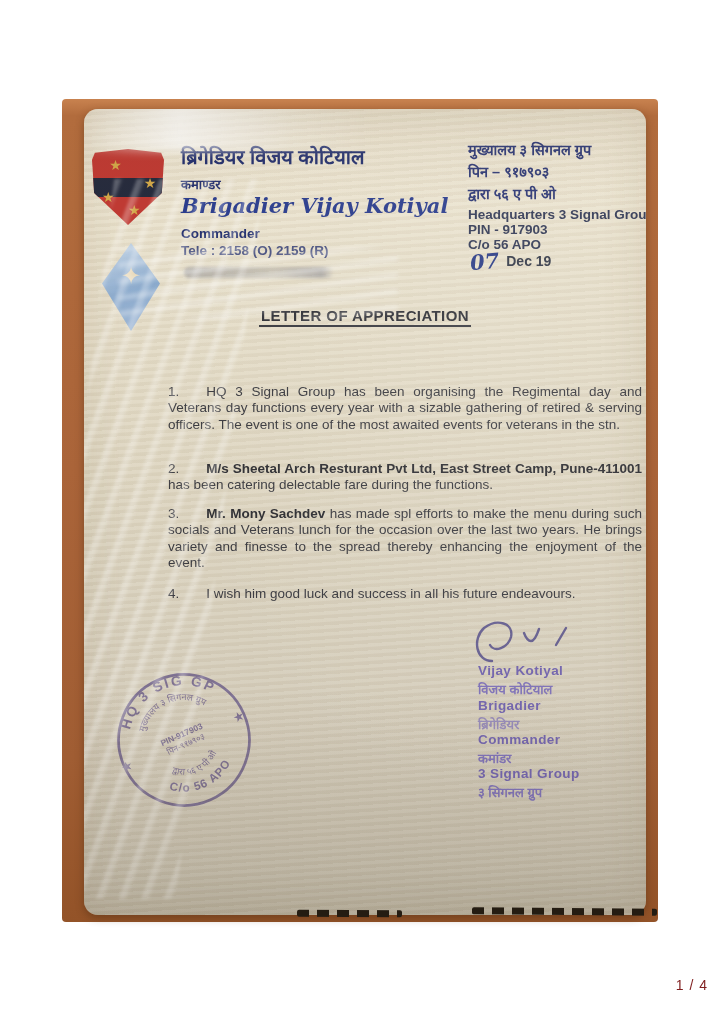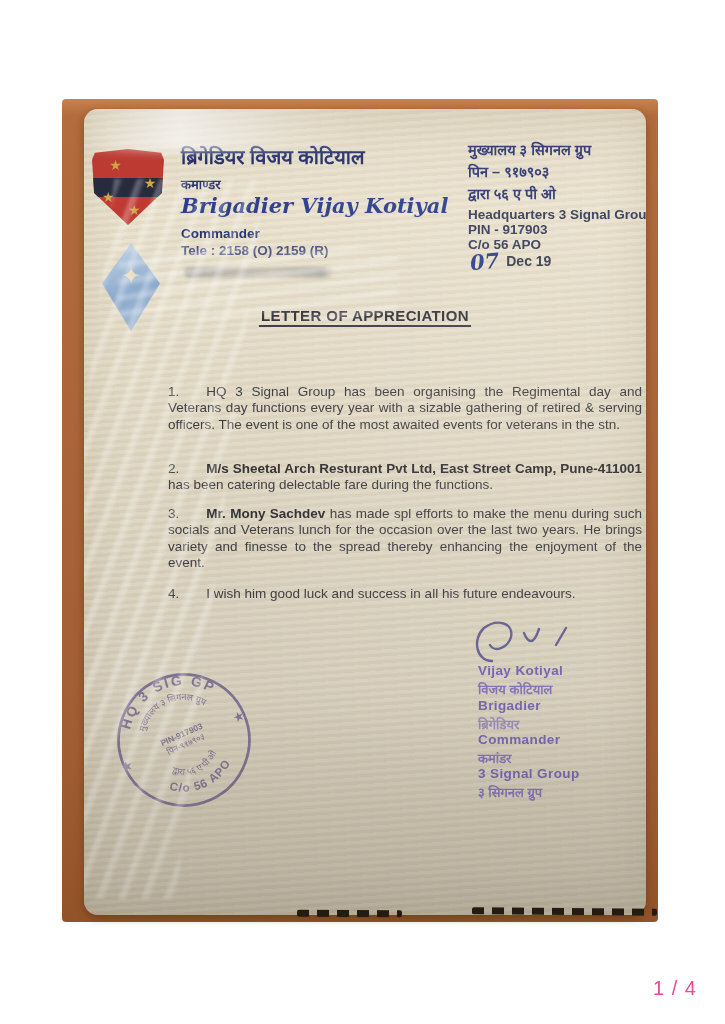--- a/index.html
+++ b/index.html
@@ -85,21 +85,21 @@
   .stamp{position:absolute;left:21px;top:552px;width:158px;height:158px;opacity:.82;
     mix-blend-mode:multiply;filter:blur(.4px);}
 
   
   .cut{position:absolute;height:7px;border-radius:2px;
     background:repeating-linear-gradient(90deg,#241c12 0 12px,rgba(36,28,18,0) 12px 20px);}
   .cut1{left:235px;top:811px;width:105px;transform:rotate(.4deg);}
   .cut2{left:410px;top:809px;width:185px;transform:rotate(.4deg);}
 
   
-  .page-indicator{position:absolute;right:28px;top:977px;font-size:20px;letter-spacing:1px;color:#ec4899;}
+  .page-indicator{position:absolute;right:17px;top:977px;font-size:14px;letter-spacing:1px;color:#7f1d1d;}
 </style>
 </head>
 <body>
 
 <div class="stage">
   <div class="photo">
     <div class="paper">
 
       <div class="crest">
         <div class="crest-band"></div>

